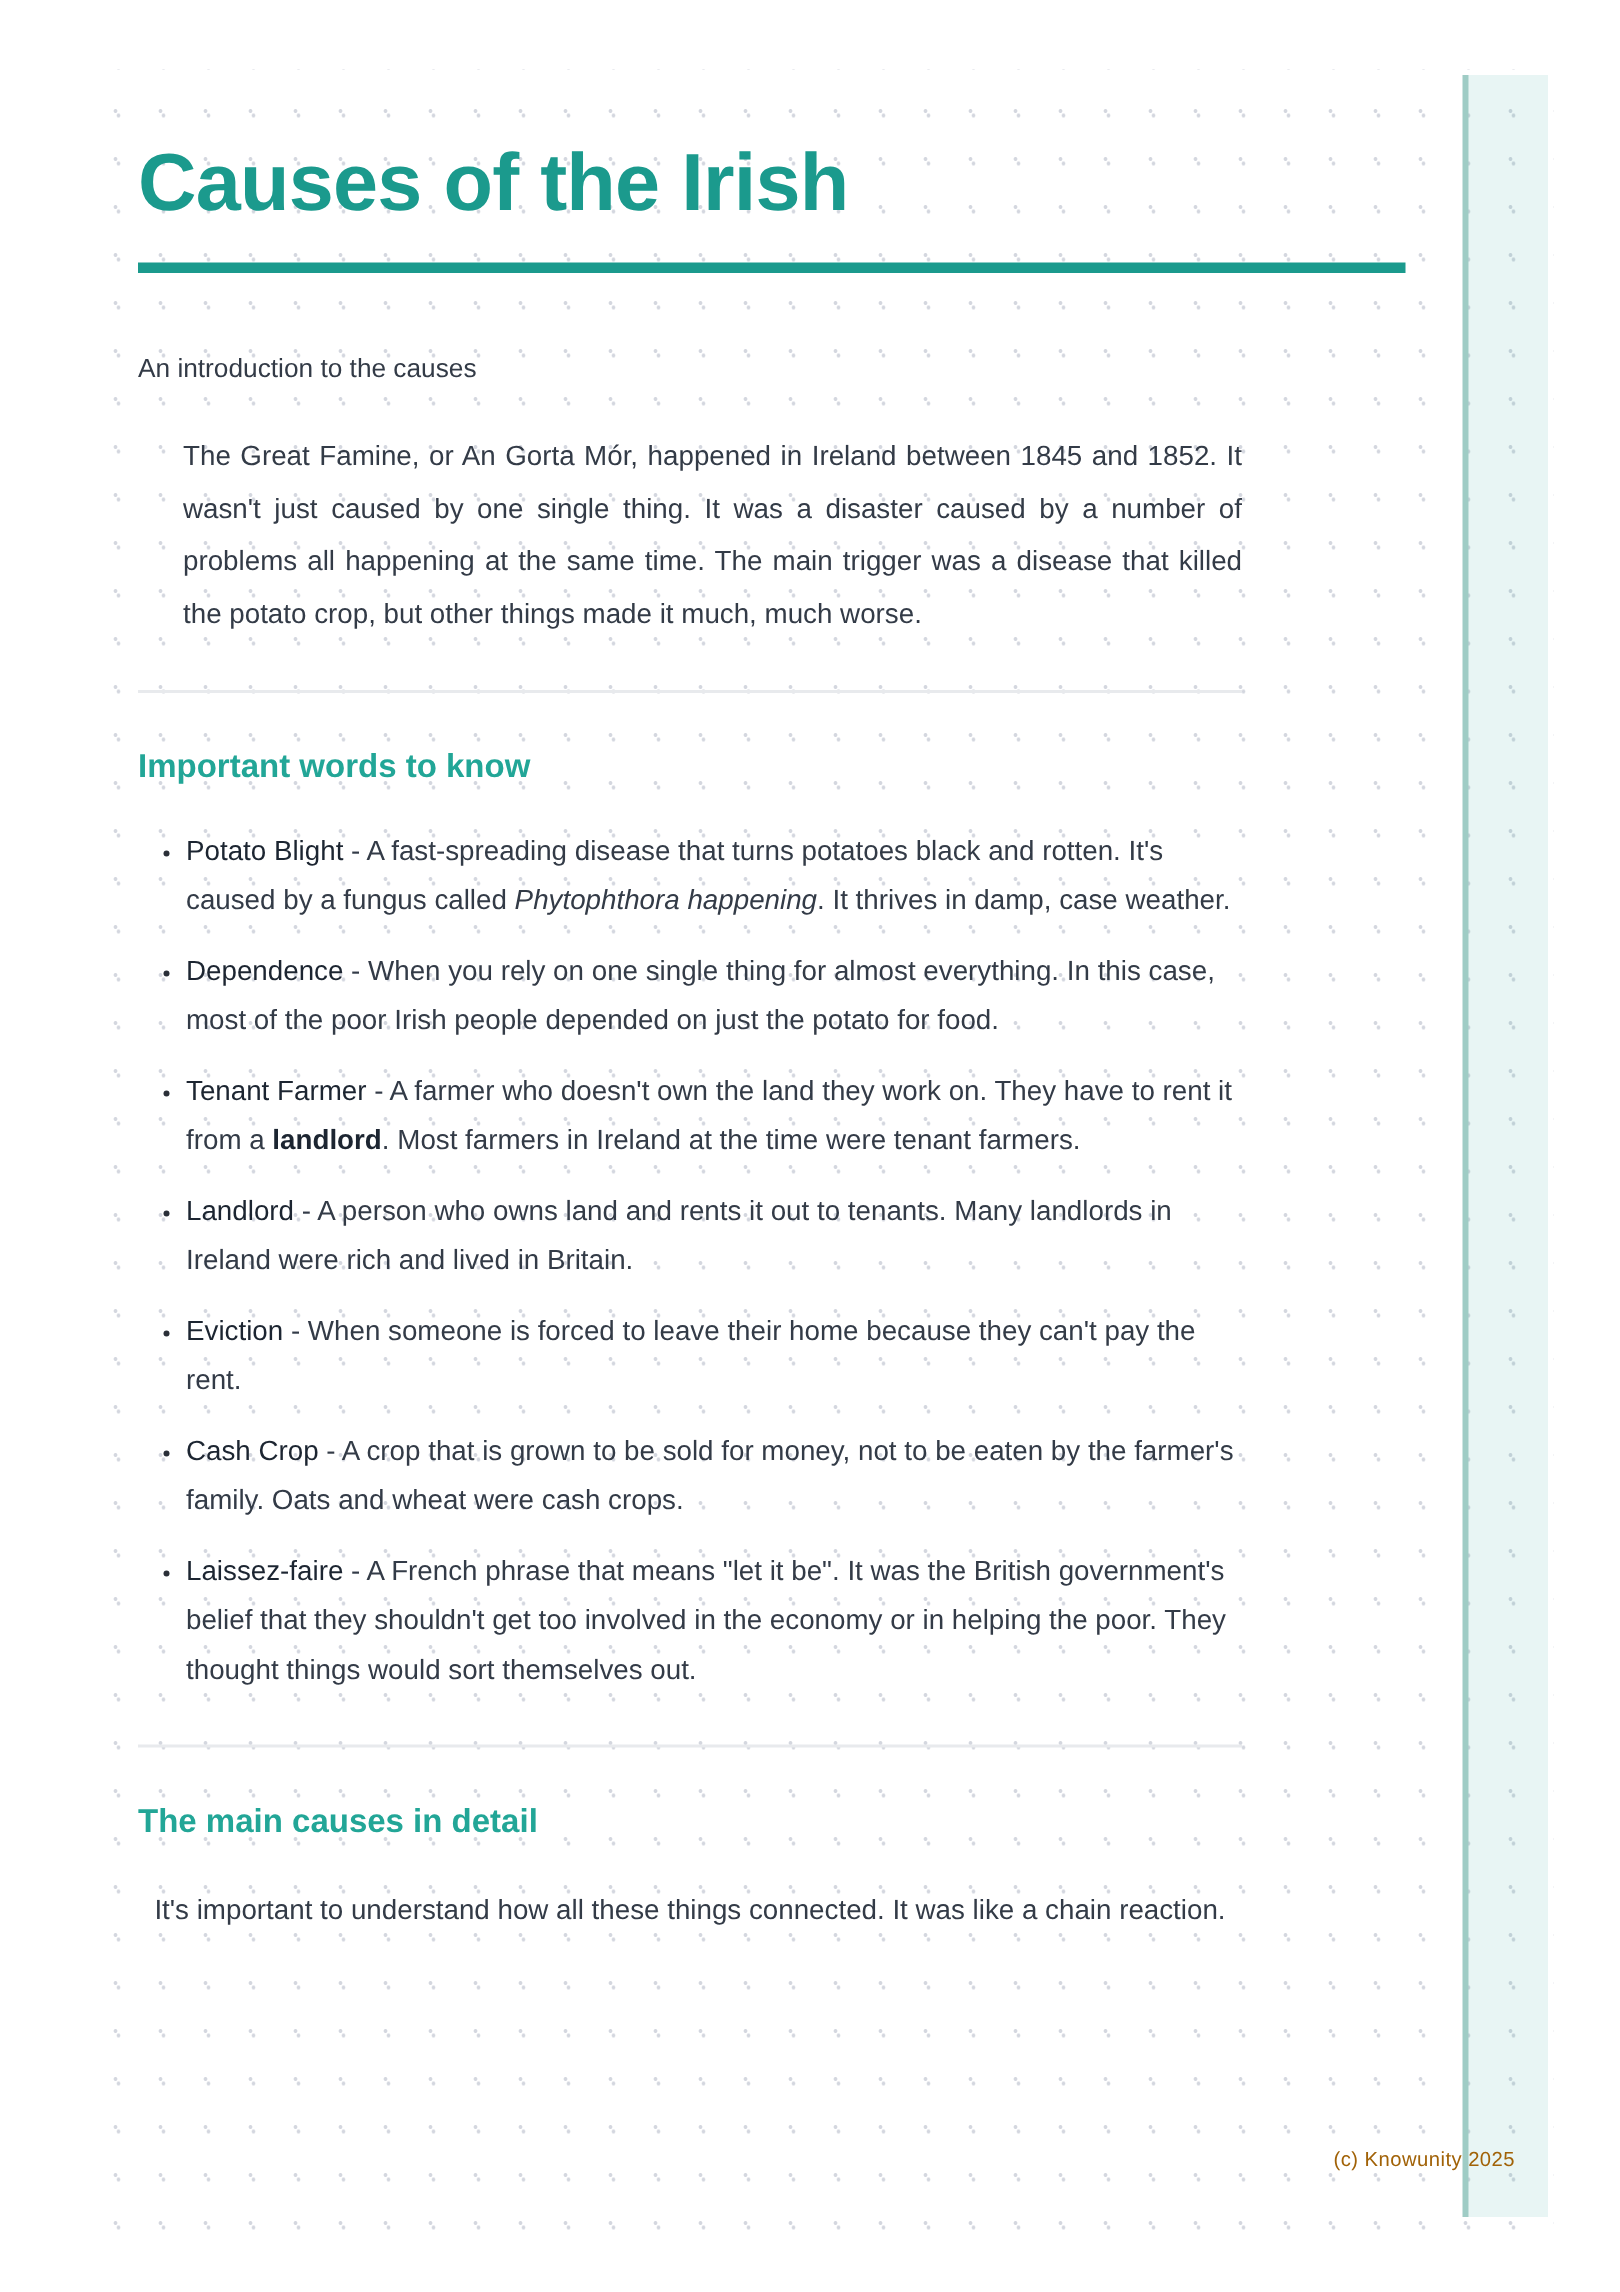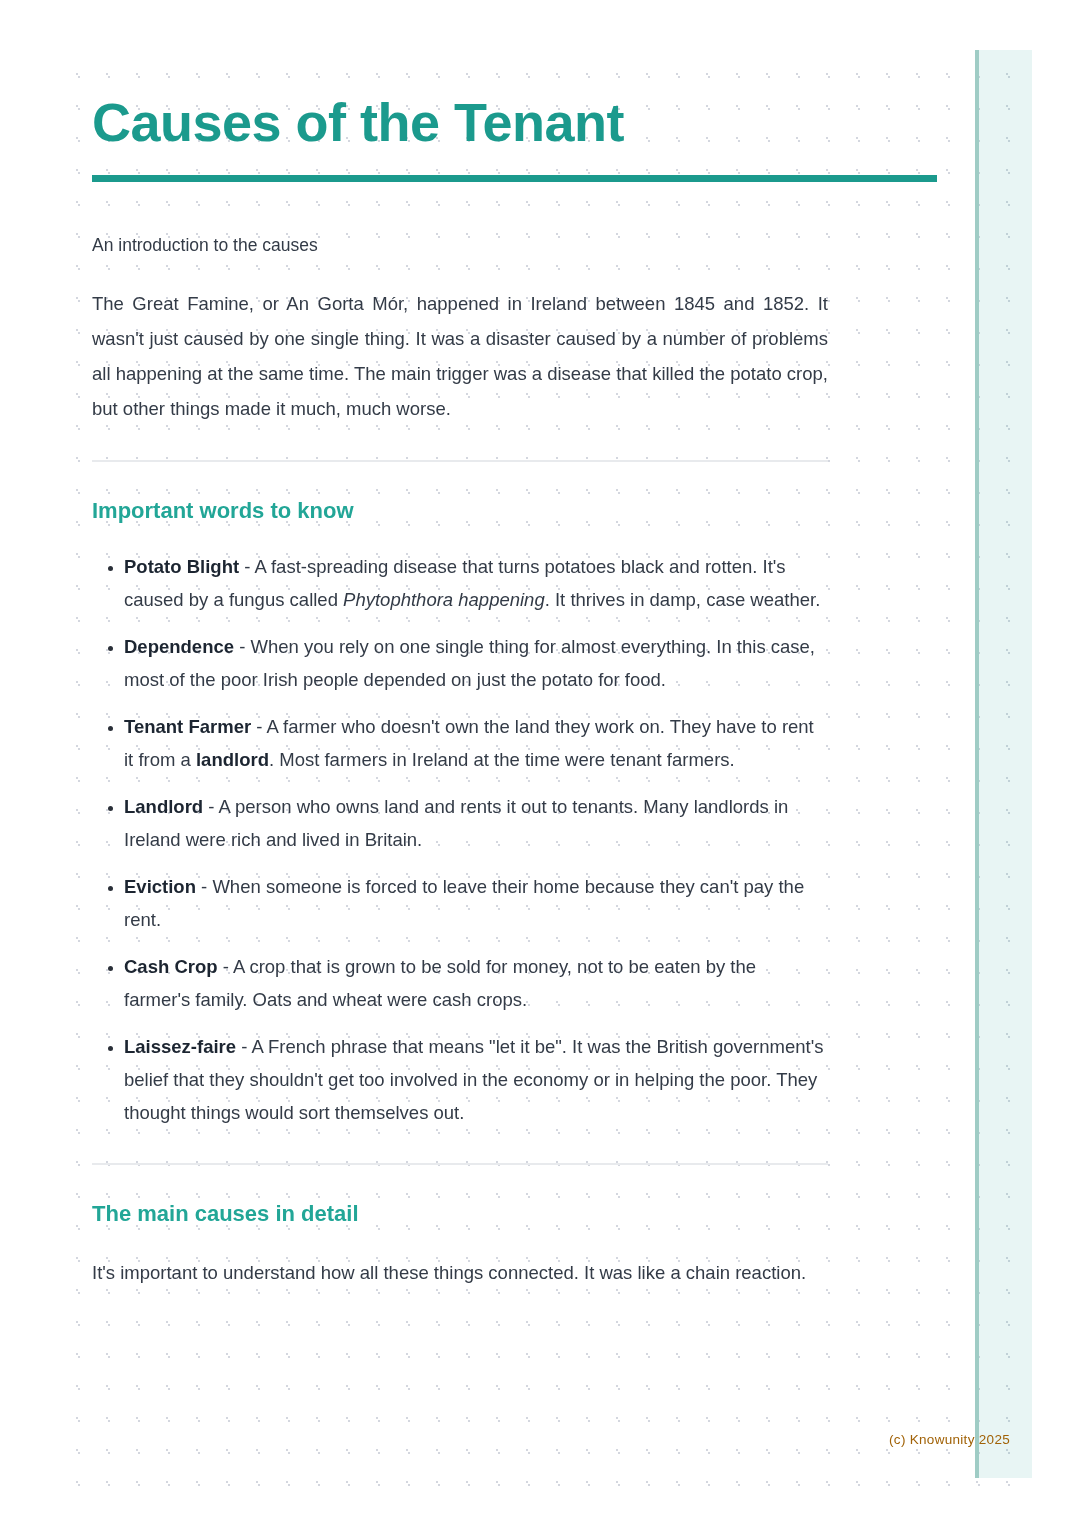--- a/index.html
+++ b/index.html
@@ -40,59 +40,59 @@
   }
   .title-rule{
     width:845px;height:7px;background:#1b9a8d;margin-top:24px;
   }
   .subtitle{
     margin:52px 0 0 0;
     font-size:17.5px;line-height:22px;color:#333b47;
   }
   .body-par{
     margin:30px 0 0 0;
-    font-size:18.5px;line-height:35px;color:#333b47;
+    font-size:18.5px;line-height:35px;color:#333b47;text-align:center;
   }
-  .just{text-align:justify;}
+  .just{text-align:justify;margin-left:30px;}
   hr.divider{
     margin:34px 0 0 0;border:none;border-top:2px solid #e8eaed;width:736px;
   }
   h2{
     margin:36px 0 0 0;
     font-size:22px;line-height:1.15;font-weight:700;
     color:#22a697;
   }
   ul.vocab{
     margin:26px 0 0 0;padding:0 0 0 32px;list-style:disc outside;
   }
   ul.vocab li{
     width:700px;
     font-size:18.5px;line-height:33px;color:#333b47;
     margin:0 0 14px 0;
   }
   ul.vocab li::marker{color:#2a2f38;font-size:16px;}
-  .term{color:#1c2531;font-weight:700;text-align:right;}
+  .term{color:#1c2531;font-weight:400;text-align:right;}
   .def-bold{color:#1c2531;font-weight:700;}
   .def-italic{font-style:italic;}
   .second-par{margin-top:30px;font-size:18.5px;line-height:33px;}
   .watermark{
     position:absolute;top:1432px;right:70px;
     font-size:13.5px;color:#a16207;letter-spacing:0.3px;
   }
 </style>
 </head>
 <body>
 
 <div class="dot-layer"></div>
 <div class="stripe-line"></div>
 <div class="stripe-band"></div>
 
 <main class="content">
 
-  <h1>Causes of the Tenant</h1>
+  <h1>Causes of the Irish</h1>
   <div class="title-rule"></div>
 
   <p class="subtitle">An introduction to the causes</p>
 
   <p class="body-par just">The Great Famine, or An Gorta Mór, happened in Ireland between 1845 and 1852. It wasn't just caused by one single thing. It was a disaster caused by a number of problems all happening at the same time. The main trigger was a disease that killed the potato crop, but other things made it much, much worse.</p>
 
   <hr class="divider">
 
   <h2>Important words to know</h2>
 

